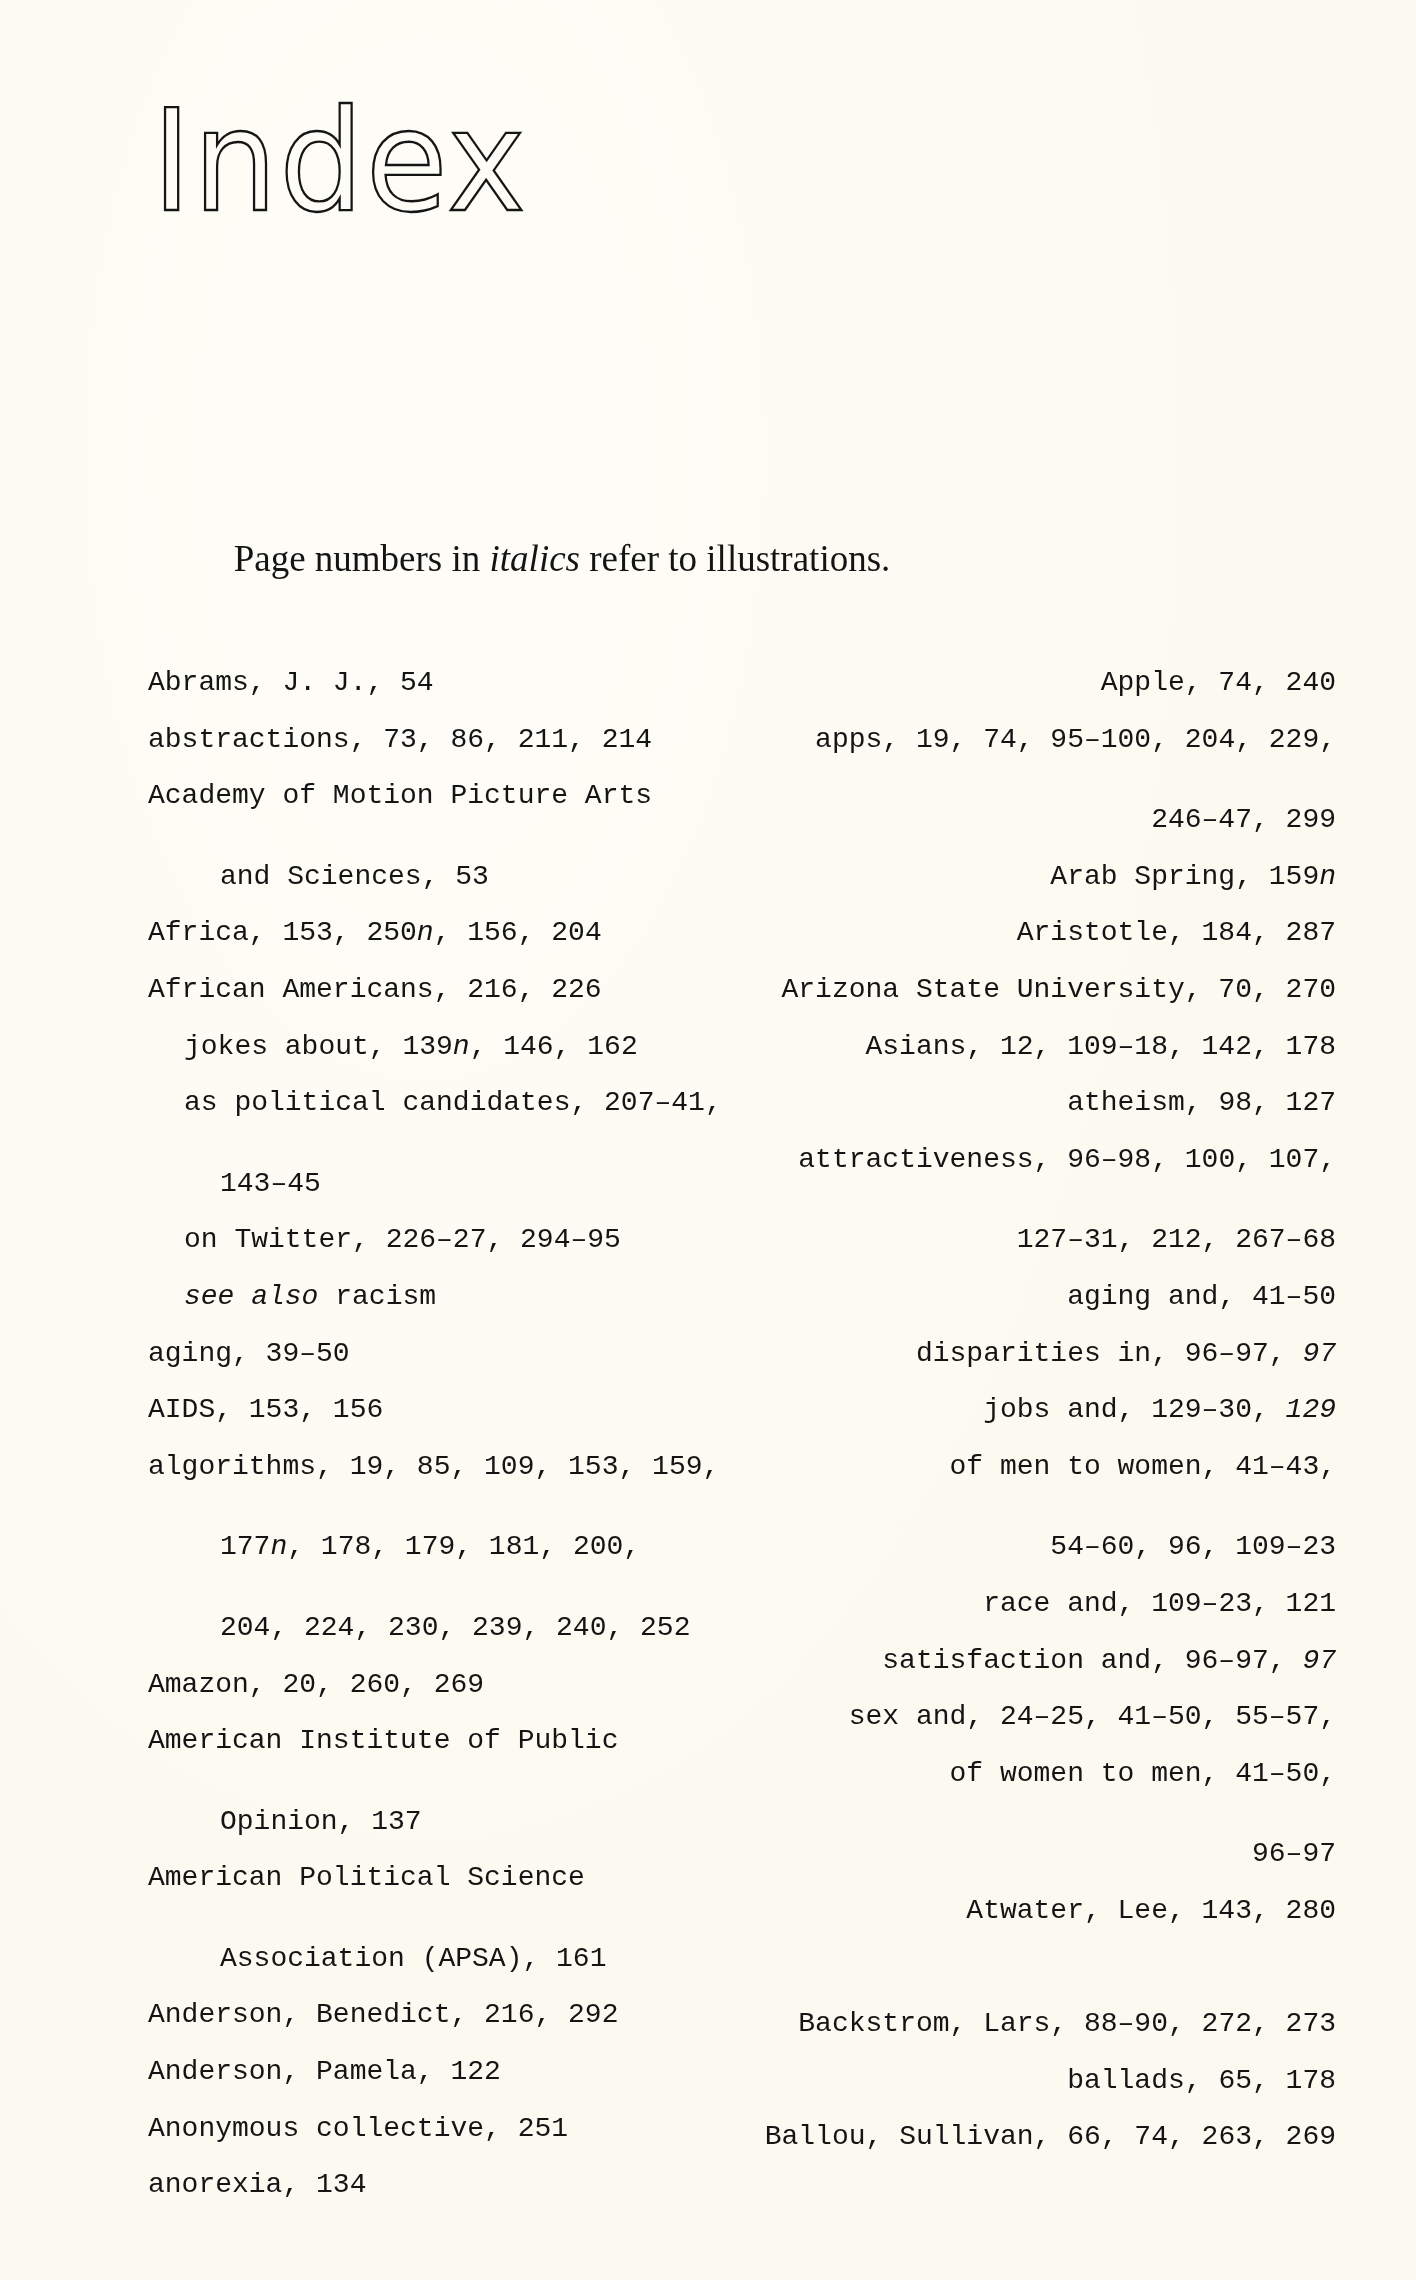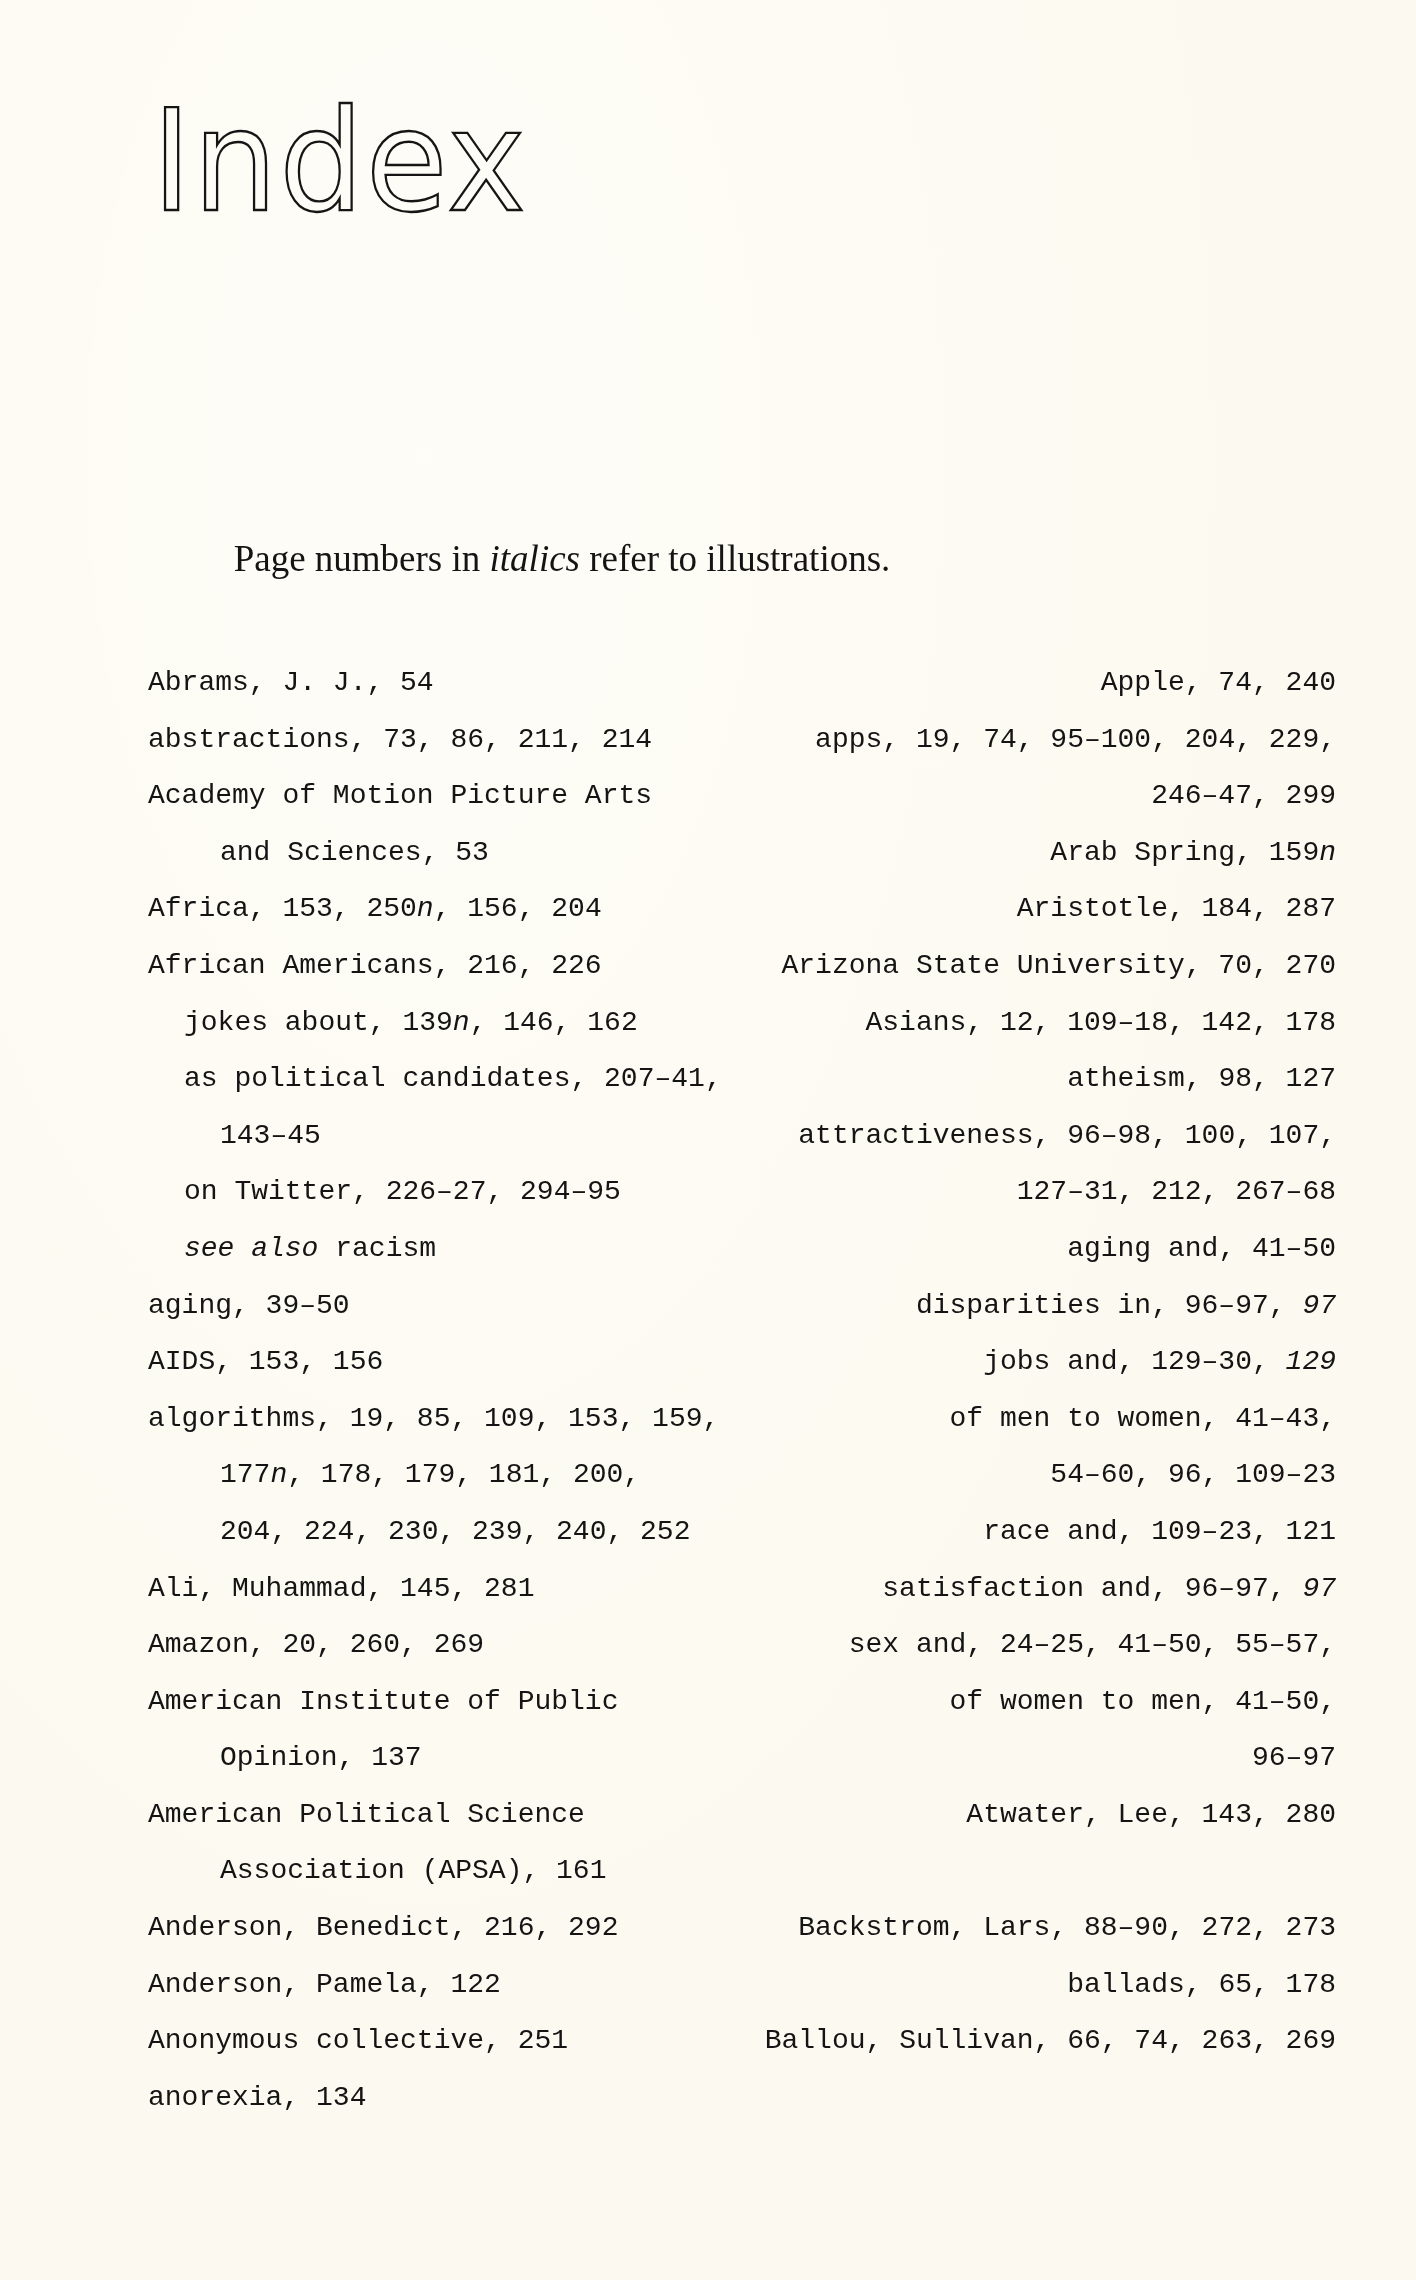--- a/index.html
+++ b/index.html
@@ -50,21 +50,21 @@
     font-family: Liberation Mono, monospace;
     font-size: 28px;
     line-height: 56.6px;
     color: #141414;
   }
   .col-left { left: 148px; width: 560px; }
   .col-right { left: 736px; width: 600px; text-align: right; }
   .line { white-space: nowrap; height: 56.6px; }
   .l-main { padding-left: 0; }
   .l-sub { padding-left: 36px; }
-  .l-turn { padding-left: 72px; }
+  .l-turn { padding-left: 72px; margin-top: 24px; }
   .l-gap { height: 56.6px; }
   .it { font-style: italic; }
 </style>
 </head>
 <body>
 
 <div class="page">
   <div class="title title-light">Index</div>
 
   <div class="caption"><span>Page numbers in </span><em>italics</em><span> refer to illustrations.</span></div>
@@ -79,21 +79,20 @@
       <div class="line l-sub"><span>jokes about, 139</span><span class="it">n</span><span>, 146, 162</span></div>
       <div class="line l-sub"><span>as political candidates, 207–41,</span></div>
       <div class="line l-turn"><span>143–45</span></div>
       <div class="line l-sub"><span>on Twitter, 226–27, 294–95</span></div>
       <div class="line l-sub"><span class="it">see also</span><span> racism</span></div>
       <div class="line l-main"><span>aging, 39–50</span></div>
       <div class="line l-main"><span>AIDS, 153, 156</span></div>
       <div class="line l-main"><span>algorithms, 19, 85, 109, 153, 159,</span></div>
       <div class="line l-turn"><span>177</span><span class="it">n</span><span>, 178, 179, 181, 200,</span></div>
       <div class="line l-turn"><span>204, 224, 230, 239, 240, 252</span></div>
-      <div class="line l-main"><span>Ali, Muhammad, 145, 281</span></div>
       <div class="line l-main"><span>Amazon, 20, 260, 269</span></div>
       <div class="line l-main"><span>American Institute of Public</span></div>
       <div class="line l-turn"><span>Opinion, 137</span></div>
       <div class="line l-main"><span>American Political Science</span></div>
       <div class="line l-turn"><span>Association (APSA), 161</span></div>
       <div class="line l-main"><span>Anderson, Benedict, 216, 292</span></div>
       <div class="line l-main"><span>Anderson, Pamela, 122</span></div>
       <div class="line l-main"><span>Anonymous collective, 251</span></div>
       <div class="line l-main"><span>anorexia, 134</span></div>
     </div>

